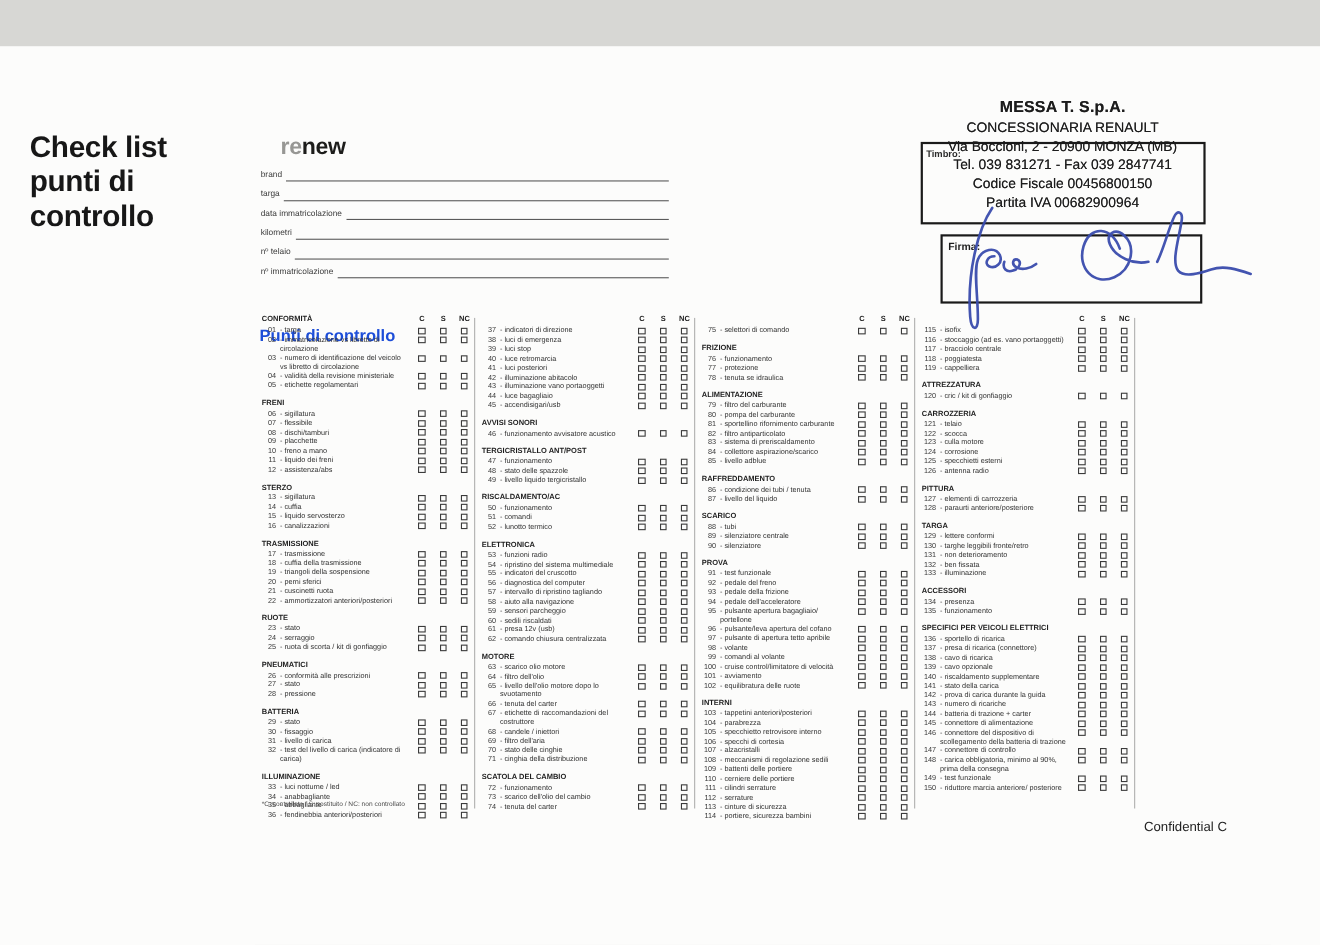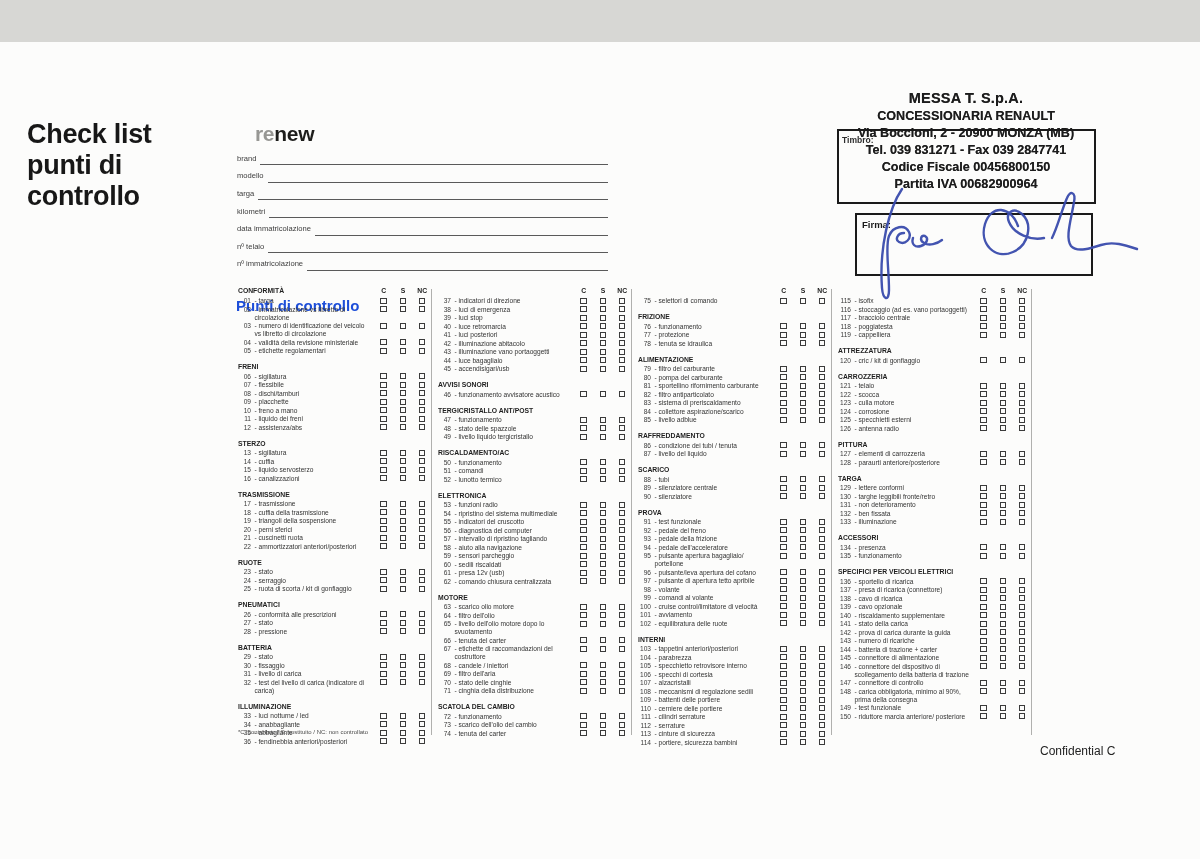--- a/index.html
+++ b/index.html
@@ -48,21 +48,21 @@
   .bslot { width:19.3px; display:flex; justify-content:center; }
   .cb    { width:6.4px; height:6.4px; border:1px solid #3b3b3b; box-sizing:border-box; background:transparent; }
 
   #footnote { position:absolute; left:238px; top:729px; font-size:6px; color:#4c4c4c; }
 
   #timbro-box { position:absolute; left:837px; top:129px; width:255px; height:71px; border:2px solid #1a1a1a; }
   #timbro-label { position:absolute; left:842px; top:135px; font-size:8.5px; font-weight:700; color:#2c2c2c; }
   #stamp { position:absolute; left:835px; top:90px; width:262px; text-align:center; color:#1c1c1c;
            text-shadow:0 0 0.5px rgba(25,25,25,0.75); }
   .stamp-l1 { font-size:14.5px; font-weight:700; line-height:17.5px; letter-spacing:0.2px; }
-  .stamp-l  { font-size:12.6px; font-weight:700; line-height:17.2px; }
+  .stamp-l  { font-size:12.6px; font-weight:400; line-height:17.2px; }
 
   #firma-box { position:absolute; left:855px; top:213px; width:234px; height:59px; border:2px solid #1a1a1a; }
   #firma-label { position:absolute; left:862px; top:219px; font-size:9.5px; font-weight:700; color:#1c1c1c; }
   #signature-svg { position:absolute; left:845px; top:186px; width:300px; height:124px; }
 
   #confidential { position:absolute; left:1040px; top:744px; width:150px; text-align:left;
                   font-size:12px; color:#232323; }
 </style>
 </head>
 <body>
@@ -79,33 +79,29 @@
   <div id="logo">
     <span class="re">re</span><span class="new">new</span>
   </div>
 
   <div id="form-fields">
       <div class="field-row">
         <span class="field-label">brand</span>
         <span class="field-line"></span>
       </div>
       <div class="field-row">
-        <span class="field-label">modello</span>
-        <span class="field-line"></span>
-      </div>
-      <div class="field-row">
         <span class="field-label">targa</span>
         <span class="field-line"></span>
       </div>
       <div class="field-row">
+        <span class="field-label">data immatricolazione</span>
+        <span class="field-line"></span>
+      </div>
+      <div class="field-row">
         <span class="field-label">kilometri</span>
-        <span class="field-line"></span>
-      </div>
-      <div class="field-row">
-        <span class="field-label">data immatricolazione</span>
         <span class="field-line"></span>
       </div>
       <div class="field-row">
         <span class="field-label">nº telaio</span>
         <span class="field-line"></span>
       </div>
       <div class="field-row">
         <span class="field-label">nº immatricolazione</span>
         <span class="field-line"></span>
       </div>

